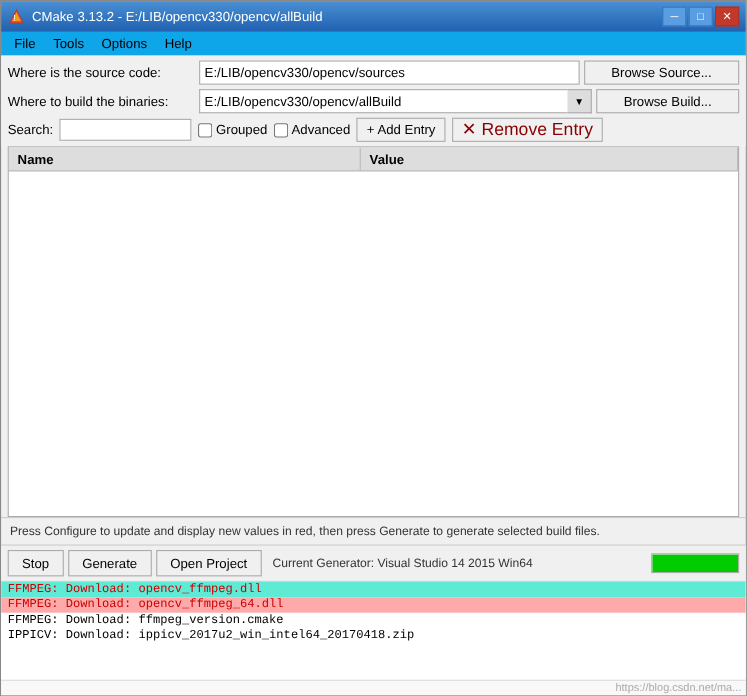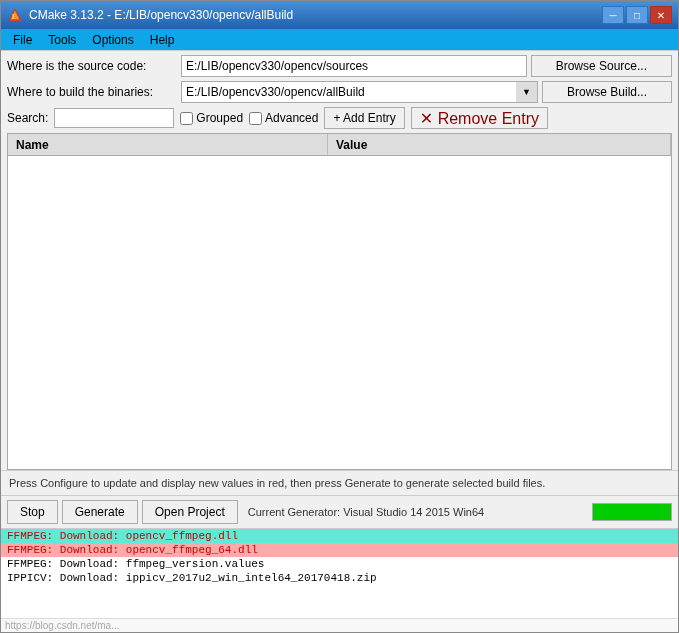--- a/index.html
+++ b/index.html
@@ -262,20 +262,21 @@
     .input-with-dropdown {
       display: flex;
       flex: 1;
     }
     .input-with-dropdown .toolbar-input {
       border-right: none;
     }
     .watermark {
       font-size: 10px;
       color: #aaa;
+      text-align: right;
       padding: 1px 4px;
       background: #f8f8f8;
       border-top: 1px solid #ddd;
     }
   </style>
 </head>
 <body>
 
 <div class="window">
 
@@ -354,18 +355,18 @@
     <button class="bottom-btn">Open Project</button>
     <span class="generator-label">Current Generator: Visual Studio 14 2015 Win64</span>
     <div class="progress-bar">
       <div class="progress-fill" style="width: 100%;"></div>
     </div>
   </div>
 
   <div class="log-area" id="log-area">
   <div class="log-line highlight-red">FFMPEG: Download: opencv_ffmpeg.dll</div>
       <div class="log-line highlight-red2">FFMPEG: Download: opencv_ffmpeg_64.dll</div>
-      <div class="log-line">FFMPEG: Download: ffmpeg_version.values</div>
+      <div class="log-line">FFMPEG: Download: ffmpeg_version.cmake</div>
       <div class="log-line">IPPICV: Download: ippicv_2017u2_win_intel64_20170418.zip</div>
     </div>
 
   <div class="watermark">https://blog.csdn.net/ma...</div>
 </div>
 
 </body></html>

